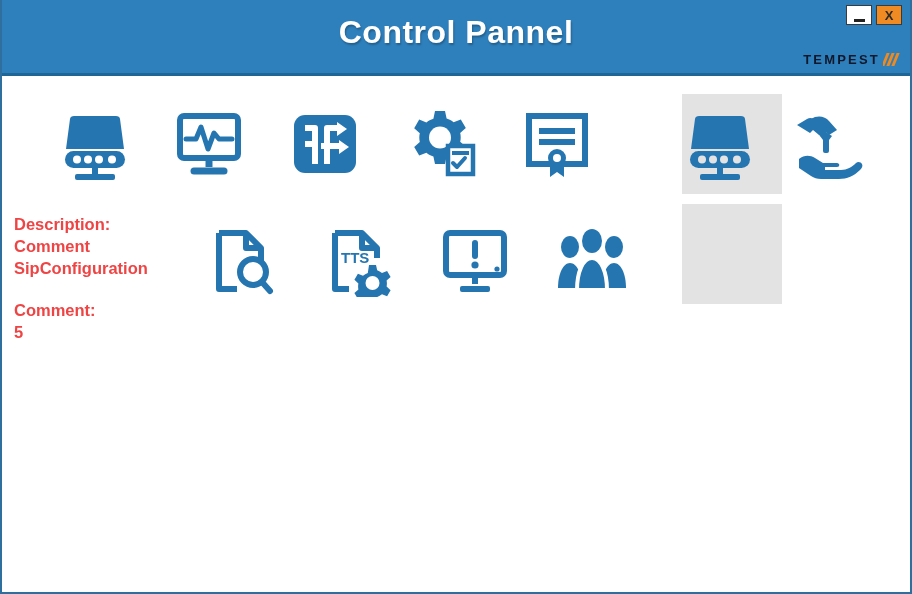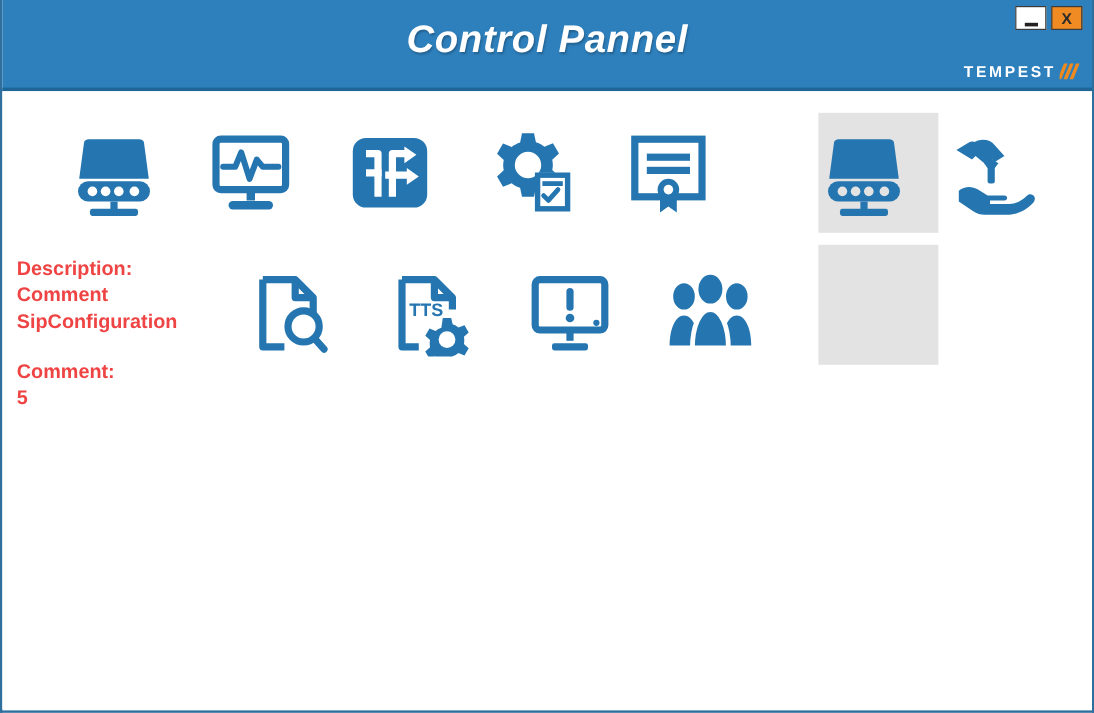--- a/index.html
+++ b/index.html
@@ -27,21 +27,20 @@
     border-bottom:3px solid #1f6596;
     box-sizing:border-box;
   }
   .title-text{
     position:absolute;
     left:0;right:0;top:14px;
     text-align:center;
     color:#ffffff;
     font-size:32px;
     font-weight:bold;
-    font-style:italic;
     letter-spacing:0.5px;
     text-shadow:1px 2px 2px rgba(0,0,0,0.25);
   }
   .win-buttons{
     position:absolute;
     top:5px;right:8px;
     display:flex;
     gap:4px;
   }
   .win-btn{
@@ -55,21 +54,21 @@
   }
   .win-btn.min{background:#ffffff;color:#111;align-items:flex-end;padding-bottom:2px;}
   .win-btn.min span{display:block;width:11px;height:3px;background:#222;}
   .win-btn.close{background:#ef8b22;color:#2b2b2b;}
   .brand{
     position:absolute;
     right:10px;bottom:6px;
     display:flex;align-items:center;gap:3px;
   }
   .brand-text{
-    color:#ffffff;
+    color:#0f172a;
     font-size:13px;
     font-weight:bold;
     letter-spacing:2.2px;
   }
   .brand-mark{
     display:inline-block;
     width:17px;height:13px;
     position:relative;
     overflow:hidden;
   }

